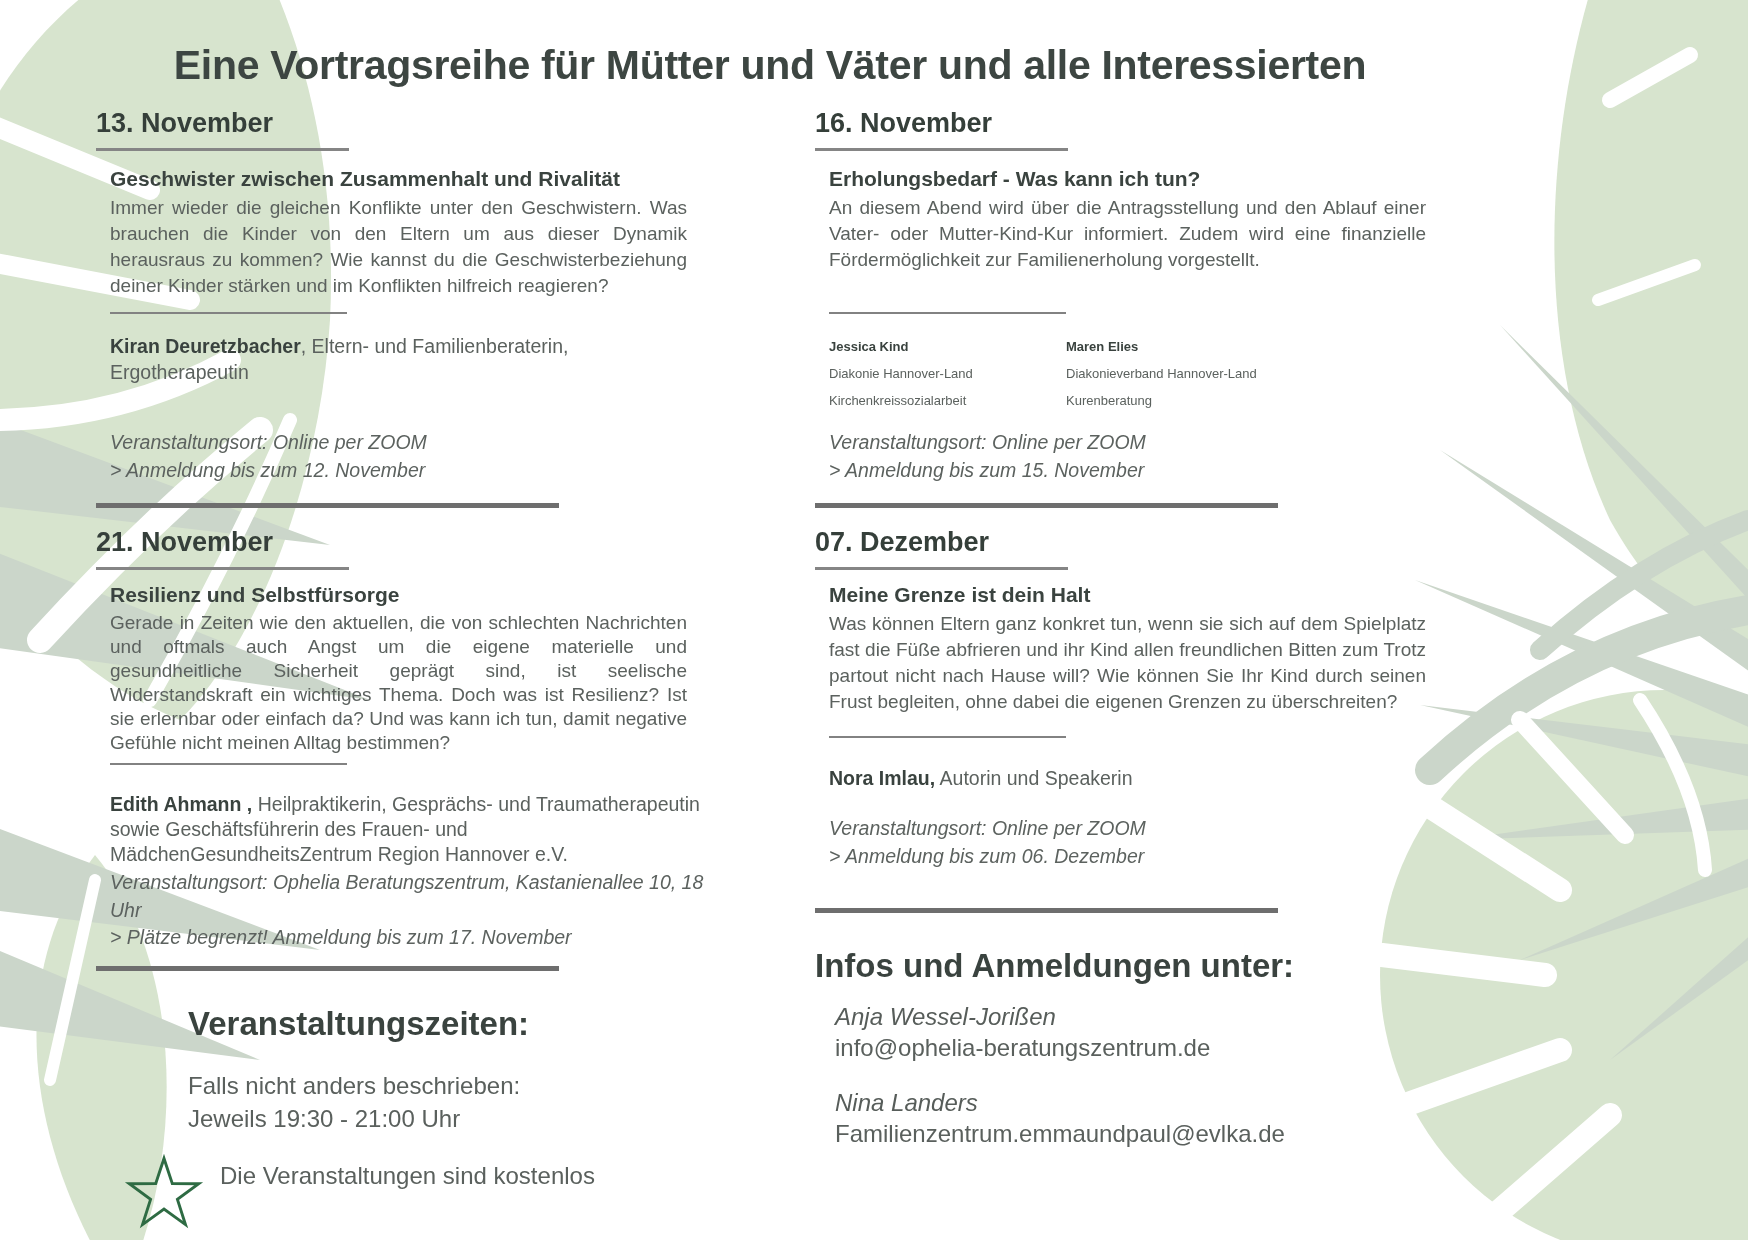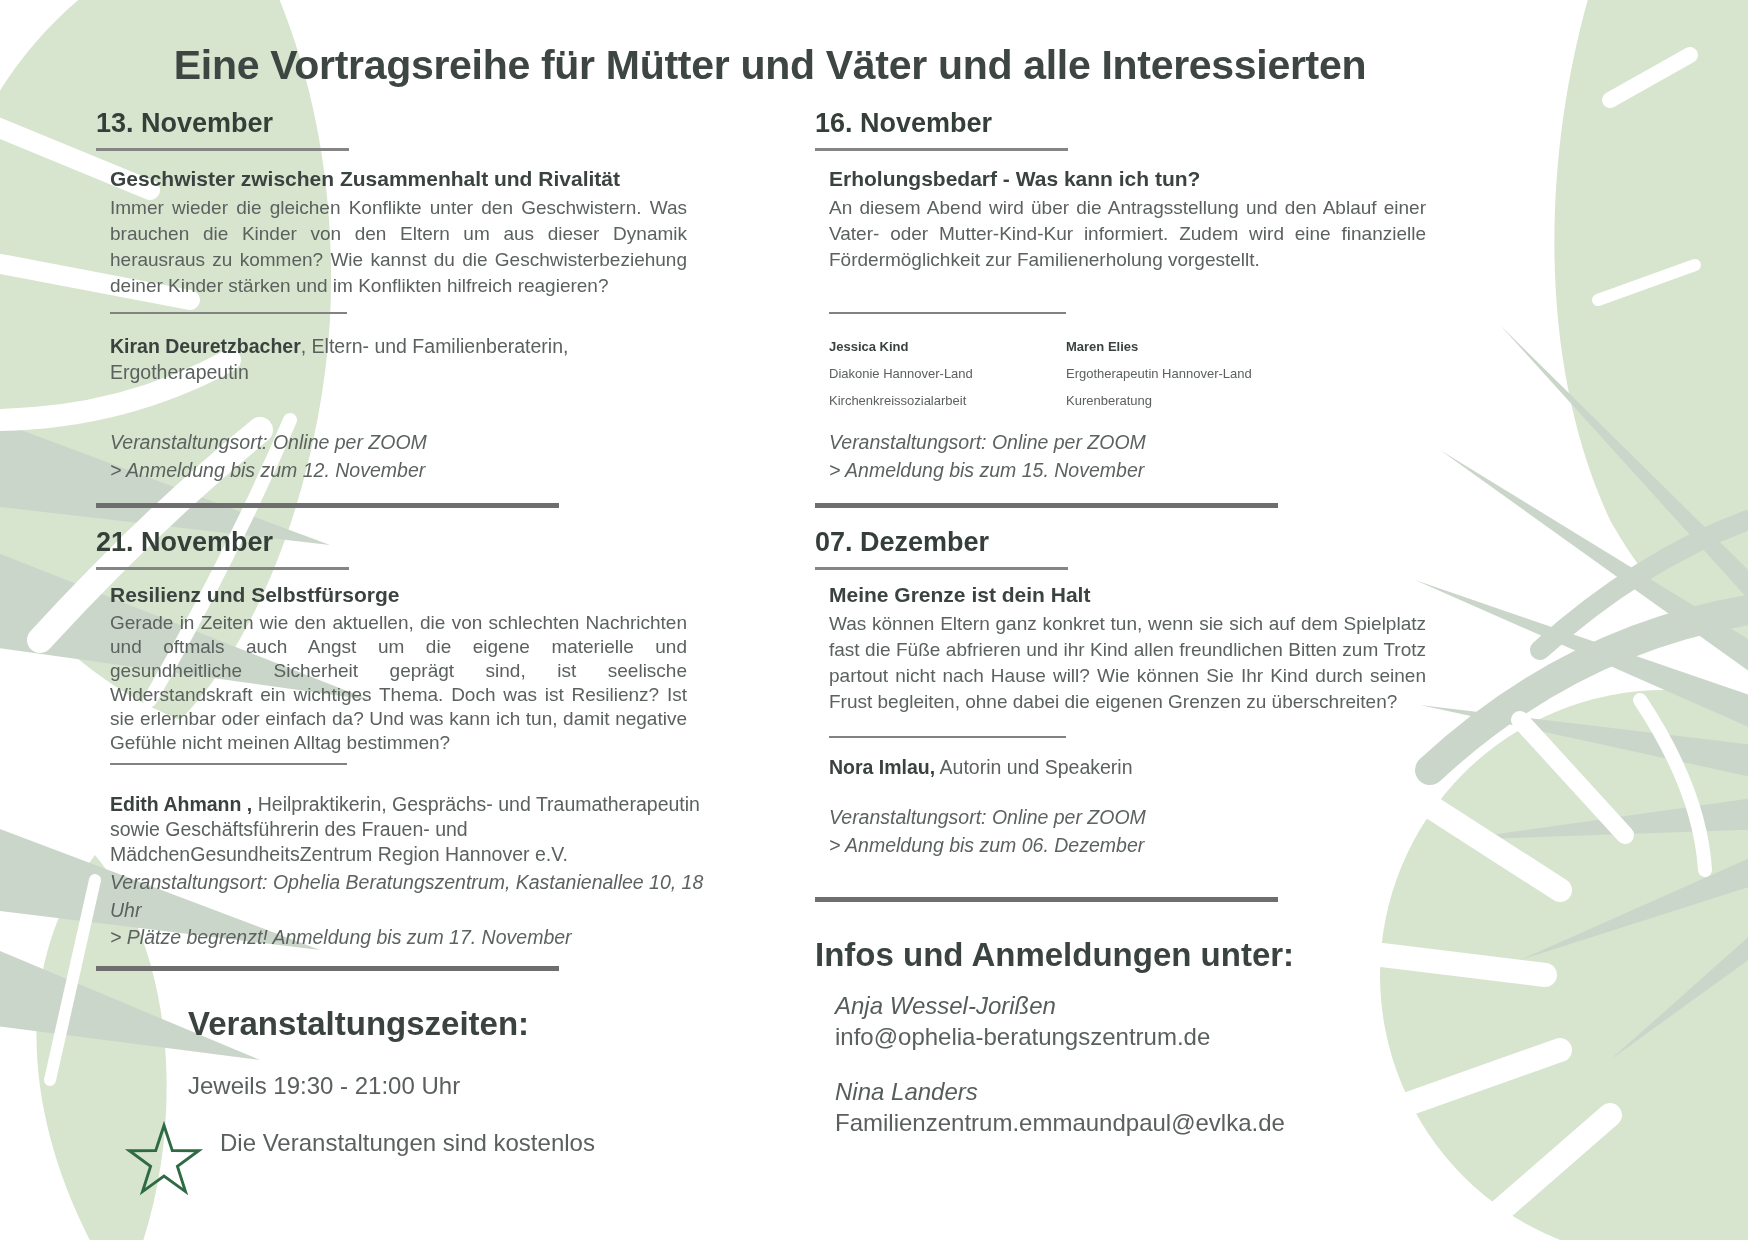--- a/index.html
+++ b/index.html
@@ -137,20 +137,21 @@
             <span>Veranstaltungsort: Ophelia Beratungszentrum, Kastanienallee 10, 18 Uhr</span>
             <span>&gt; Plätze begrenzt! Anmeldung bis zum 17. November</span>
           </p>
         </div>
         <hr class="rule-thick" style="margin-top:14px;">
       </section>
 
       <section>
         <h2 class="big-h" style="margin:34px 0 0 92px;">Veranstaltungszeiten:</h2>
         <p class="foot-p" style="margin:26px 0 0 92px;">
+          <span style="display:block;">Falls nicht anders beschrieben:</span>
           <span style="display:block;">Jeweils 19:30 - 21:00 Uhr</span>
         </p>
         <div class="star-row" style="margin:18px 0 0 26px;">
           <svg width="84" height="84" viewBox="0 0 84 92" aria-hidden="true" style="flex:0 0 auto;">
             <polygon points="42,6 51.1,33.5 80,33.6 56.7,50.8 65.5,78.4 42,61.5 18.5,78.4 27.3,50.8 4,33.6 32.9,33.5" fill="none" stroke="#2e6b43" stroke-width="3.2"></polygon>
           </svg>
           <p class="foot-p" style="margin:6px 0 0 14px;line-height:34px;">
             <span style="display:block;">Die Veranstaltungen sind kostenlos</span>
           </p>
         </div>
@@ -166,39 +167,39 @@
           <p class="body-p">An diesem Abend wird über die Antragsstellung und den Ablauf einer Vater- oder Mutter-Kind-Kur informiert. Zudem wird eine finanzielle Fördermöglichkeit zur Familienerholung vorgestellt.</p>
           <hr class="rule-thin" style="margin-top:39px;">
           <div class="speakers-row" style="margin-top:19px;">
             <div class="sp-col first">
               <span class="sp-name">Jessica Kind</span>
               <span>Diakonie Hannover-Land</span>
               <span>Kirchenkreissozialarbeit</span>
             </div>
             <div class="sp-col">
               <span class="sp-name">Maren Elies</span>
-              <span>Ergotherapeutin Hannover-Land</span>
+              <span>Diakonieverband Hannover-Land</span>
               <span>Kurenberatung</span>
             </div>
           </div>
           <p class="italic-lines" style="margin-top:15px;">
             <span>Veranstaltungsort: Online per ZOOM</span>
             <span>&gt; Anmeldung bis zum 15. November</span>
           </p>
         </div>
         <hr class="rule-thick" style="margin-top:19px;">
       </section>
 
       <section>
         <h2 class="date-h" style="margin-top:19px;">07. Dezember</h2>
         <div class="ev-content">
           <h3 class="ev-title" style="margin-top:13px;">Meine Grenze ist dein Halt</h3>
           <p class="body-p">Was können Eltern ganz konkret tun, wenn sie sich auf dem Spielplatz fast die Füße abfrieren und ihr Kind allen freundlichen Bitten zum Trotz partout nicht nach Hause will? Wie können Sie Ihr Kind durch seinen Frust begleiten, ohne dabei die eigenen Grenzen zu überschreiten?</p>
           <hr class="rule-thin" style="margin-top:21px;">
-          <p class="speaker" style="margin-top:16px;"><strong>Nora Imlau,</strong><span> Autorin und Speakerin</span></p>
+          <p class="speaker" style="margin-top:27px;"><strong>Nora Imlau,</strong><span> Autorin und Speakerin</span></p>
           <p class="italic-lines" style="margin-top:24px;">
             <span>Veranstaltungsort: Online per ZOOM</span>
             <span>&gt; Anmeldung bis zum 06. Dezember</span>
           </p>
         </div>
         <hr class="rule-thick" style="margin-top:38px;">
       </section>
 
       <section>
         <h2 class="big-h" style="margin:34px 0 0 0;">Infos und Anmeldungen unter:</h2>

